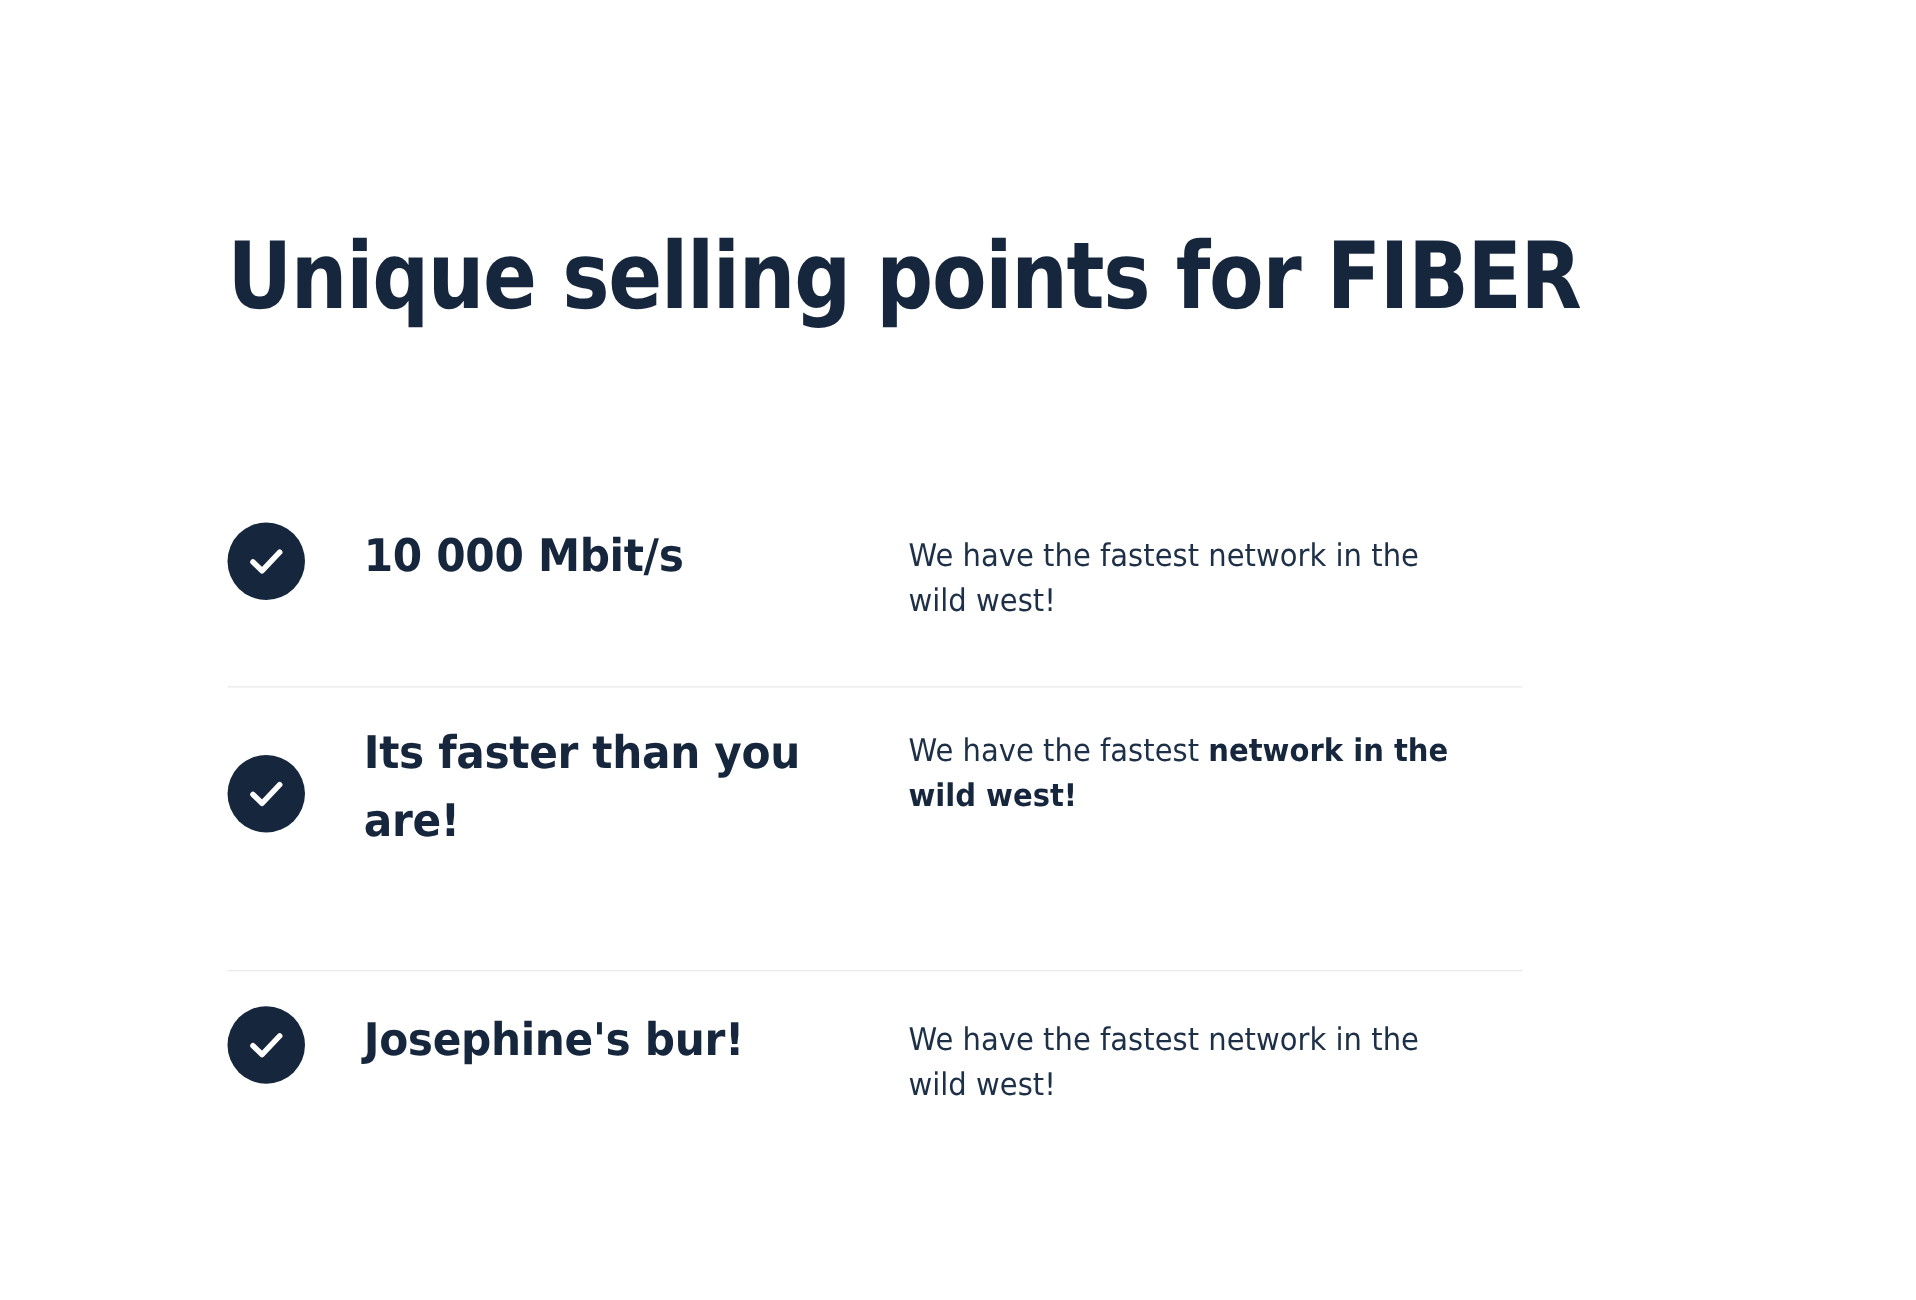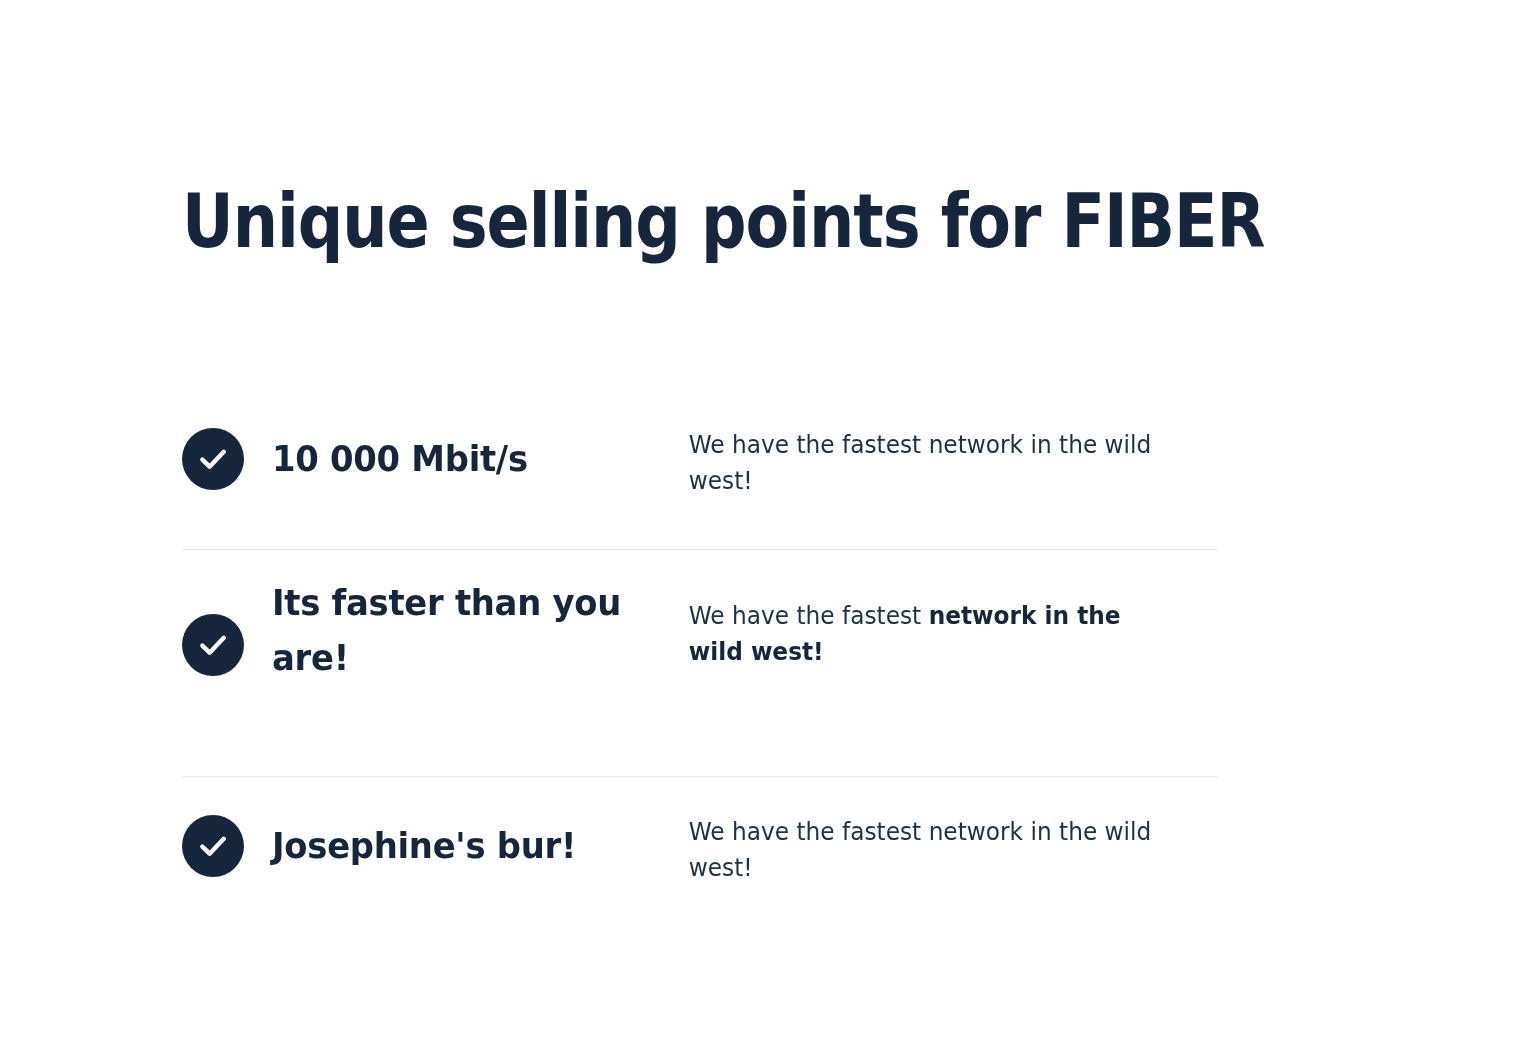--- a/index.html
+++ b/index.html
@@ -52,22 +52,23 @@
   .usp-row {
     position: relative;
     display: flex;
     align-items: flex-start;
     padding: 0 0 0 182px;
     box-sizing: border-box;
   }
 
   .usp-row-inner {
     display: flex;
-    align-items: center;
+    align-items: flex-start;
     width: 100%;
+    gap: 19px;
   }
 
   .usp-divider {
     height: 1px;
     background: #e6eaec;
     margin-left: 182px;
     margin-right: 0;
   }
 
   

